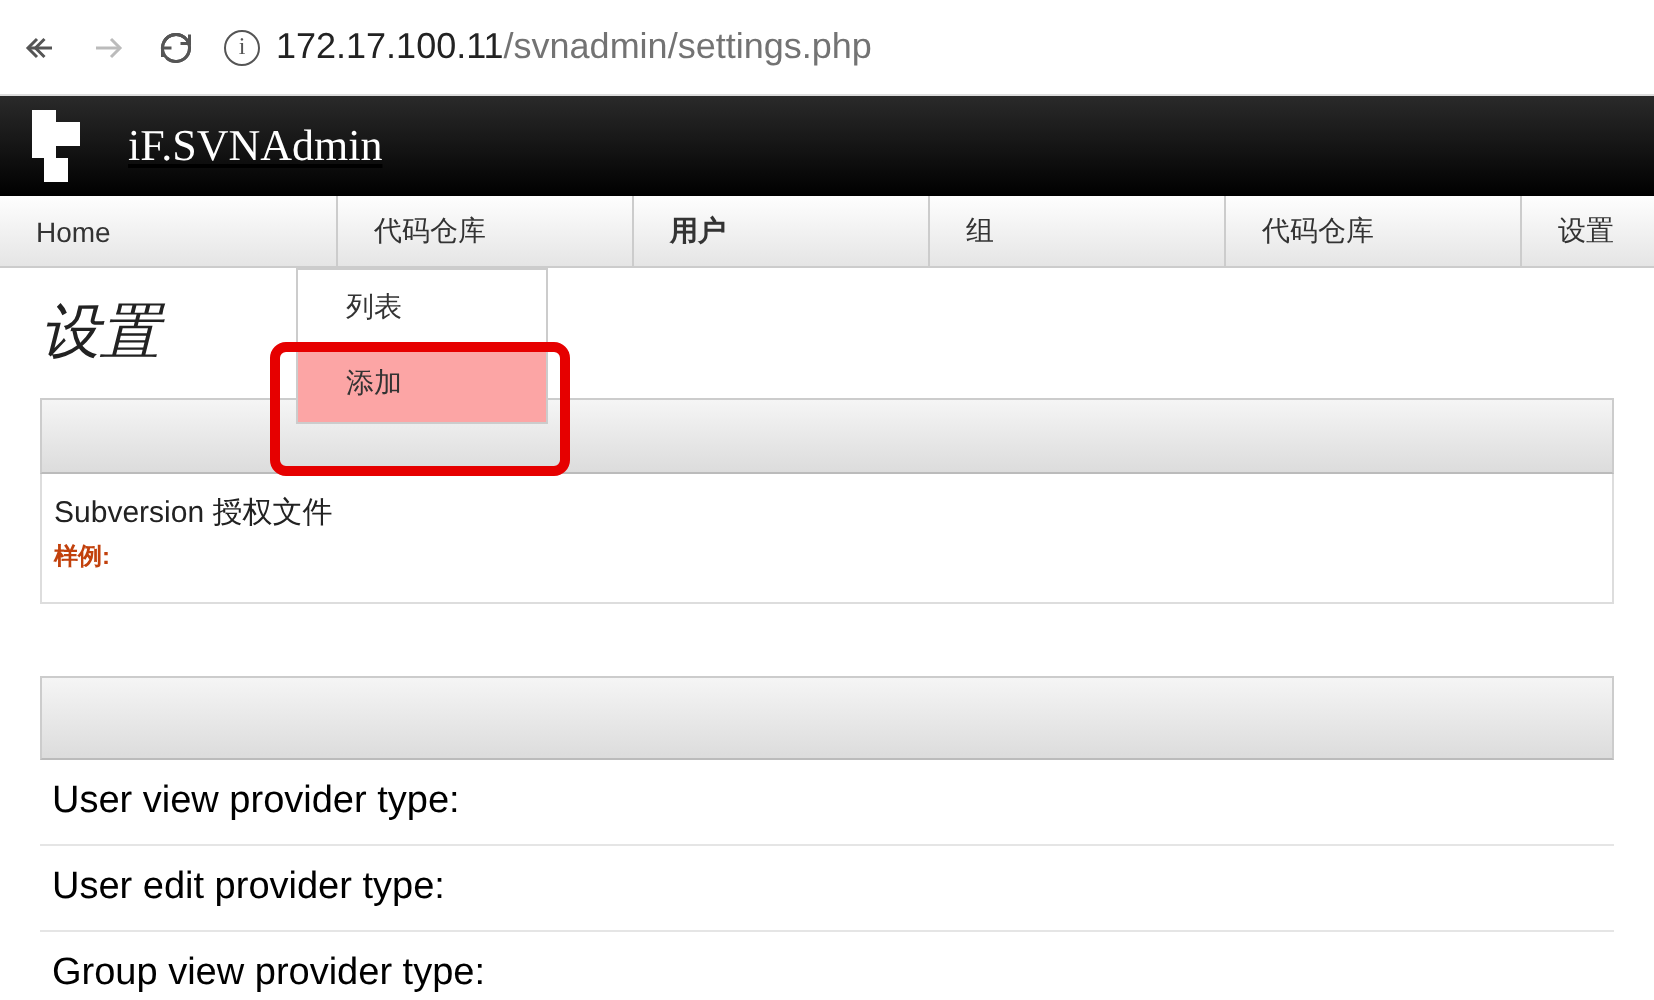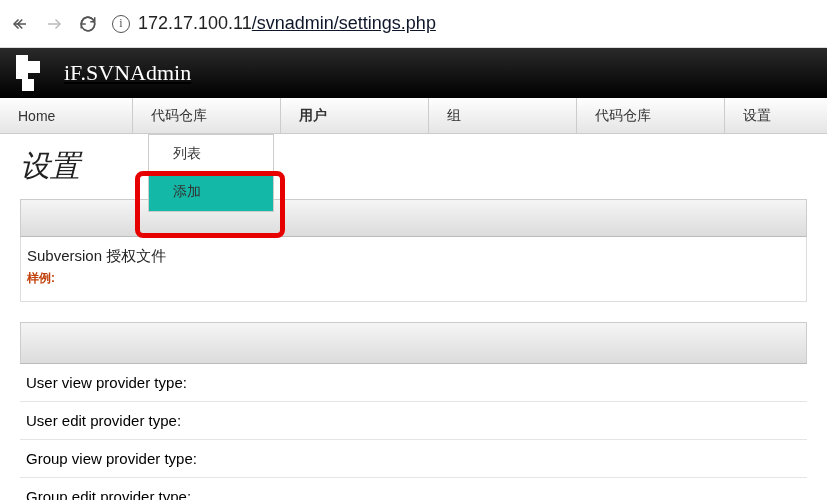--- a/index.html
+++ b/index.html
@@ -15,21 +15,21 @@
   }
   .nav-icon { width: 20px; height: 20px; display: flex; align-items: center; justify-content: center; color: #555; }
   .nav-icon.disabled { color: #bbb; }
   .url-area { display: flex; align-items: center; gap: 8px; }
   .info-circle {
     width: 18px; height: 18px; border: 1.5px solid #555; border-radius: 50%;
     display: flex; align-items: center; justify-content: center;
     font-size: 12px; color: #555; font-family: Georgia, serif;
   }
   .url-text { font-size: 18px; color: #222; }
-  .url-text .gray { color: #0f172a; text-decoration: underline; }
+  .url-text .gray { color: #737373; }
 
   .header-bar {
     height: 50px;
     background: linear-gradient(#2a2a2a, #000);
     display: flex;
     align-items: center;
     padding-left: 16px;
     gap: 16px;
     text-decoration: underline;
   }
@@ -52,21 +52,21 @@
   }
   .menu-item {
     padding: 0 18px;
     display: flex;
     align-items: center;
     font-size: 14px;
     color: #333;
     border-right: 1px solid #ccc;
     cursor: pointer;
   }
-  .menu-item.home { width: 133px; }
+  .menu-item.home { width: 169px; }
   .menu-item.repo { width: 148px; text-align: center; }
   .menu-item.user { width: 148px; font-weight: bold; }
   .menu-item.group { width: 148px; }
   .menu-item.path { width: 148px; }
   .menu-item.settings { flex: 1; border-right: none; }
 
   .dropdown {
     position: absolute;
     left: 148px;
     top: 36px;
@@ -74,21 +74,21 @@
     background: #fff;
     border: 1px solid #ccc;
     z-index: 10;
   }
   .dropdown-item {
     padding: 10px 24px;
     font-size: 14px;
     color: #333;
     cursor: pointer;
   }
-  .dropdown-item.hover { background: #14b8a6; }
+  .dropdown-item.hover { background: #fca5a5; }
 
   .highlight-box {
     position: absolute;
     left: 135px;
     top: 171px;
     width: 150px;
     height: 67px;
     border: 5px solid #e60000;
     border-radius: 8px;
     z-index: 20;
@@ -98,21 +98,21 @@
   .content { padding: 12px 20px 0 20px; }
   .page-title {
     font-size: 30px;
     font-style: italic;
     font-family: Georgia, serif;
     color: #222;
     margin-bottom: 12px;
   }
 
   .section {
-    margin-bottom: 20px;
+    margin-bottom: 36px;
   }
   .section-header {
     height: 38px;
     background: linear-gradient(#f5f5f5, #dcdcdc);
     border: 1px solid #ccc;
     border-bottom: 1px solid #bbb;
   }
   .section-body {
     border: 1px solid #ddd;
     border-top: none;
@@ -120,21 +120,21 @@
     font-size: 15px;
     color: #222;
   }
   .section-label { margin-bottom: 4px; }
   .sample-label { font-size: 12px; color: #c2410c; font-weight: bold; }
 
   .section2 .section-header { height: 42px; }
   .prov-row {
     padding: 10px 6px;
     border-bottom: 1px solid #e5e5e5;
-    font-size: 15px;
+    font-size: 19px;
   }
   .prov-row:last-child { border-bottom: none; }
 </style>
 </head>
 <body>
 
 <div class="browser-bar">
   <div class="nav-icon">
     <svg width="18" height="18" viewBox="0 0 24 24" fill="none" stroke="#555" stroke-width="2">
         <polyline points="15 18 9 12 15 6"></polyline>

